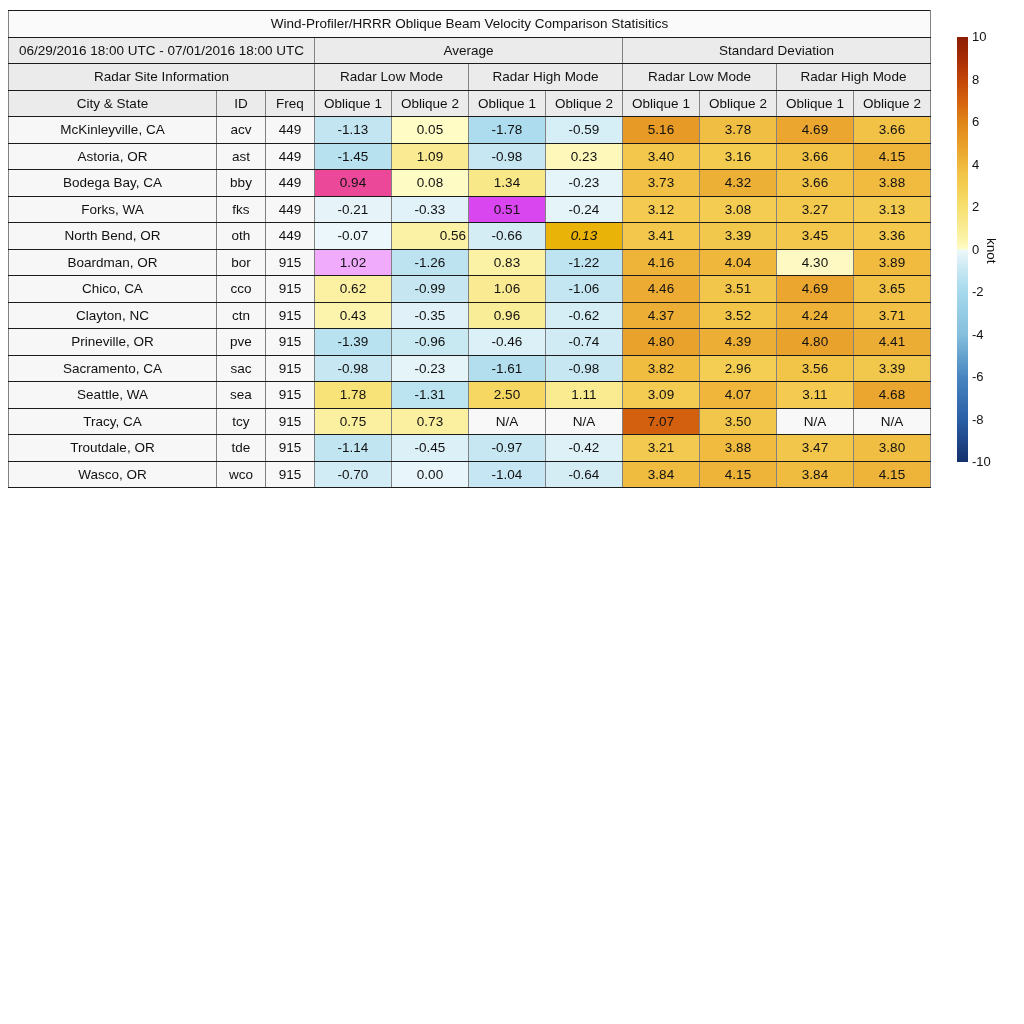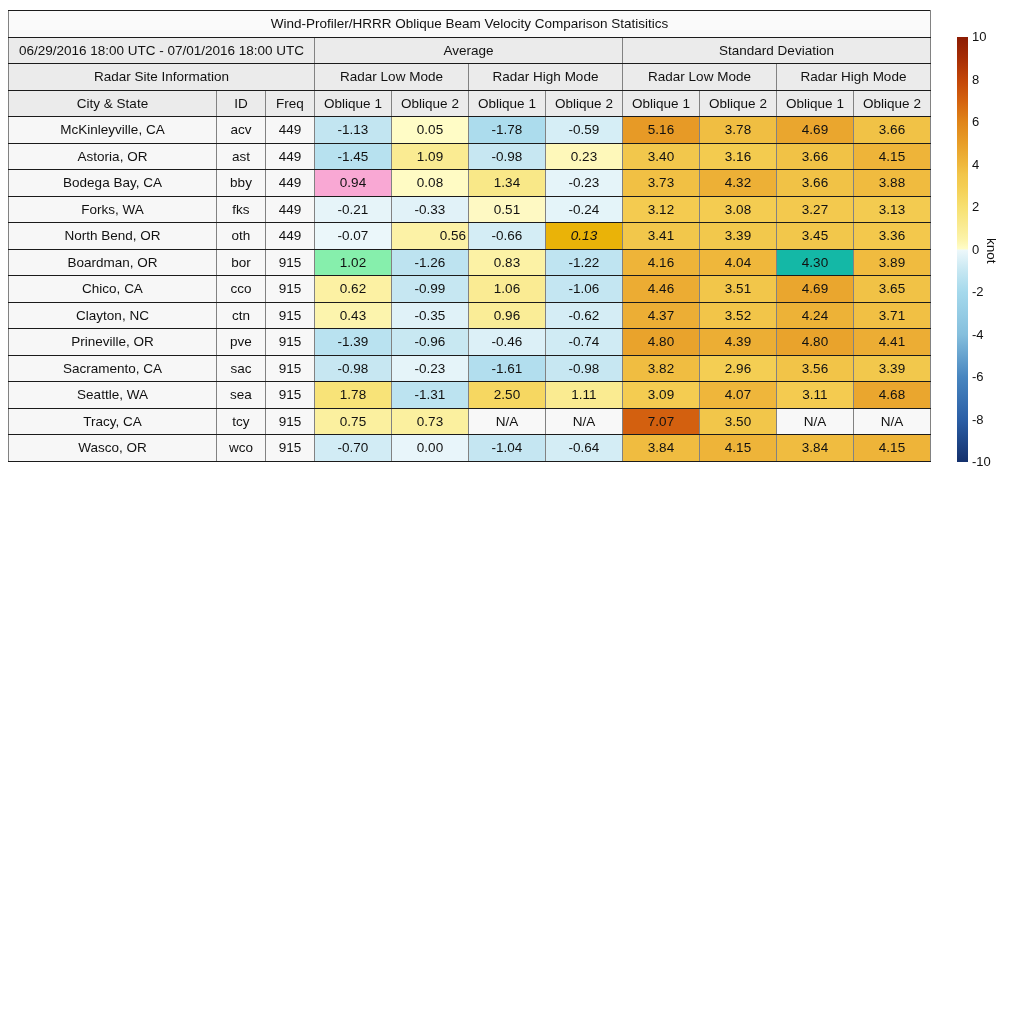--- a/index.html
+++ b/index.html
@@ -96,36 +96,36 @@
           <td style="background: rgb(254, 248, 186);">0.23</td>
           <td style="background: rgb(242, 199, 76);">3.40</td>
           <td style="background: rgb(243, 203, 79);">3.16</td>
           <td style="background: rgb(241, 194, 70);">3.66</td>
           <td style="background: rgb(238, 180, 57);">4.15</td>
         </tr>
         <tr>
           <td class="label-cell">Bodega Bay, CA</td>
           <td class="label-cell">bby</td>
           <td class="label-cell">449</td>
-          <td style="background: #f9a8d4;">0.94</td>
+          <td style="background: #ec4899;">0.94</td>
           <td style="background: rgb(255, 251, 196);">0.08</td>
           <td style="background: rgb(249, 232, 136);">1.34</td>
           <td style="background: rgb(229, 244, 249);">-0.23</td>
           <td style="background: rgb(241, 192, 68);">3.73</td>
           <td style="background: rgb(237, 176, 54);">4.32</td>
           <td style="background: rgb(241, 194, 70);">3.66</td>
           <td style="background: rgb(240, 187, 63);">3.88</td>
         </tr>
         <tr>
           <td class="label-cell">Forks, WA</td>
           <td class="label-cell">fks</td>
           <td class="label-cell">449</td>
           <td style="background: rgb(230, 244, 249);">-0.21</td>
           <td style="background: rgb(225, 242, 248);">-0.33</td>
-          <td style="background: #fef9c3; text-align: center;">0.51</td>
+          <td style="background: #d946ef; text-align: center;">0.51</td>
           <td style="background: rgb(228, 244, 249);">-0.24</td>
           <td style="background: rgb(244, 203, 80);">3.12</td>
           <td style="background: rgb(244, 204, 81);">3.08</td>
           <td style="background: rgb(243, 201, 78);">3.27</td>
           <td style="background: rgb(243, 203, 80);">3.13</td>
         </tr>
         <tr>
           <td class="label-cell">North Bend, OR</td>
           <td class="label-cell">oth</td>
           <td class="label-cell">449</td>
@@ -135,27 +135,27 @@
           <td style="background: #eab308; font-style: italic;">0.13</td>
           <td style="background: rgb(242, 199, 75);">3.41</td>
           <td style="background: rgb(242, 200, 76);">3.39</td>
           <td style="background: rgb(242, 199, 75);">3.45</td>
           <td style="background: rgb(243, 200, 76);">3.36</td>
         </tr>
         <tr>
           <td class="label-cell">Boardman, OR</td>
           <td class="label-cell">bor</td>
           <td class="label-cell">915</td>
-          <td style="background: #86efac;">1.02</td>
+          <td style="background: #f0abfc;">1.02</td>
           <td style="background: rgb(189, 227, 240);">-1.26</td>
           <td style="background: rgb(252, 242, 165);">0.83</td>
           <td style="background: rgb(191, 228, 241);">-1.22</td>
           <td style="background: rgb(238, 180, 57);">4.16</td>
           <td style="background: rgb(239, 183, 59);">4.04</td>
-          <td style="background: #14b8a6;">4.30</td>
+          <td style="background: #fef9c3;">4.30</td>
           <td style="background: rgb(240, 187, 63);">3.89</td>
         </tr>
         <tr>
           <td class="label-cell">Chico, CA</td>
           <td class="label-cell">cco</td>
           <td class="label-cell">915</td>
           <td style="background: rgb(252, 241, 163);">0.62</td>
           <td style="background: rgb(198, 231, 242);">-0.99</td>
           <td style="background: rgb(250, 235, 147);">1.06</td>
           <td style="background: rgb(196, 230, 242);">-1.06</td>
@@ -221,20 +221,33 @@
           <td class="label-cell">tcy</td>
           <td class="label-cell">915</td>
           <td style="background: rgb(251, 240, 159);">0.75</td>
           <td style="background: rgb(251, 240, 159); margin-top: 8px;">0.73</td>
           <td style="background: var(--na-bg);">N/A</td>
           <td style="background: var(--na-bg);">N/A</td>
           <td style="background: rgb(211, 96, 15);">7.07</td>
           <td style="background: rgb(242, 198, 74);">3.50</td>
           <td style="background: var(--na-bg);">N/A</td>
           <td style="background: var(--na-bg);">N/A</td>
+        </tr>
+        <tr>
+          <td class="label-cell">Troutdale, OR</td>
+          <td class="label-cell">tde</td>
+          <td class="label-cell">915</td>
+          <td style="background: rgb(193, 229, 241);">-1.14</td>
+          <td style="background: rgb(220, 240, 247);">-0.45</td>
+          <td style="background: rgb(199, 232, 242);">-0.97</td>
+          <td style="background: rgb(221, 241, 247);">-0.42</td>
+          <td style="background: rgb(243, 202, 79);">3.21</td>
+          <td style="background: rgb(240, 187, 63);">3.88</td>
+          <td style="background: rgb(242, 198, 74);">3.47</td>
+          <td style="background: rgb(240, 190, 66);">3.80</td>
         </tr>
         <tr>
           <td class="label-cell">Wasco, OR</td>
           <td class="label-cell">wco</td>
           <td class="label-cell">915</td>
           <td style="background: rgb(210, 236, 245);">-0.70</td>
           <td style="background: rgb(232, 245, 250);">0.00</td>
           <td style="background: rgb(197, 230, 242);">-1.04</td>
           <td style="background: rgb(212, 237, 245);">-0.64</td>
           <td style="background: rgb(240, 188, 64);">3.84</td>

